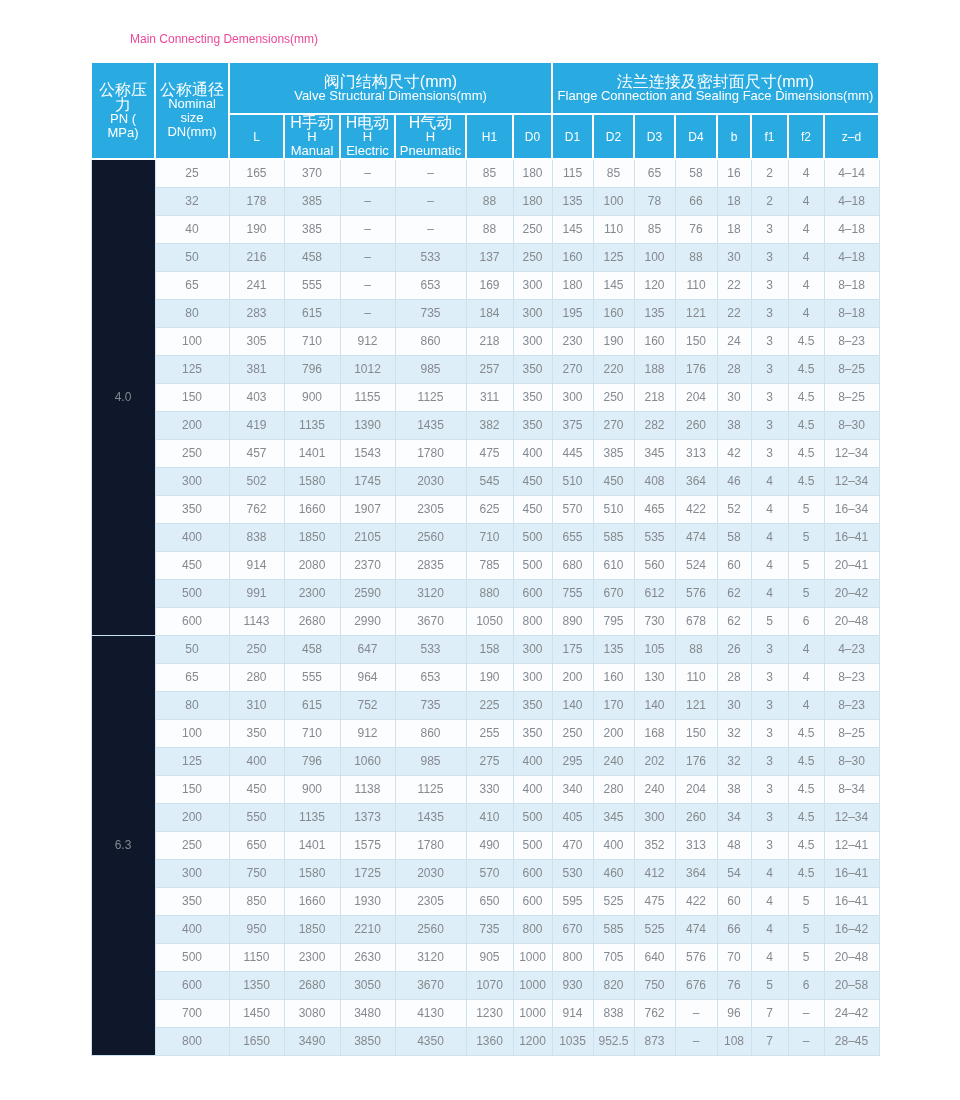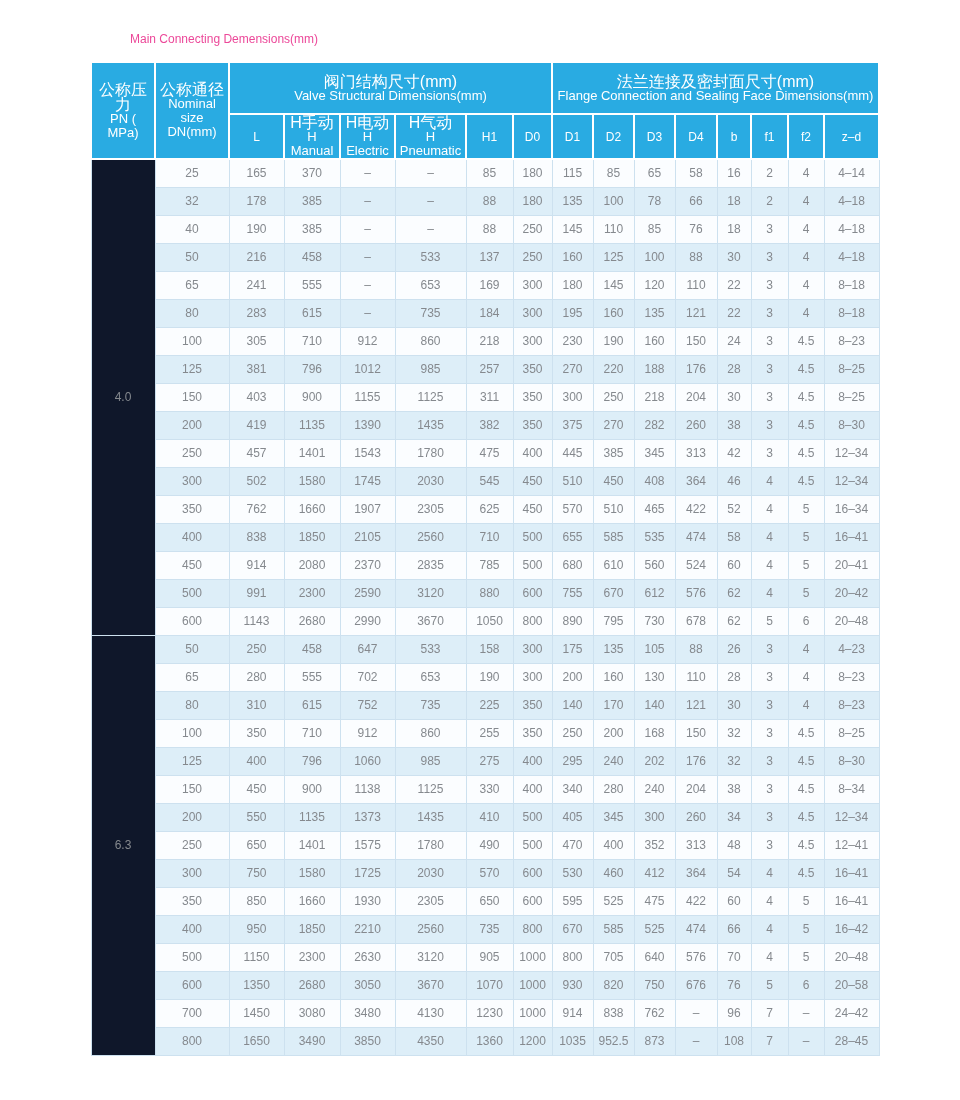--- a/index.html
+++ b/index.html
@@ -447,21 +447,21 @@
           <td>88</td>
           <td>26</td>
           <td>3</td>
           <td>4</td>
           <td>4–23</td>
         </tr>
         <tr class="row-even">
           <td>65</td>
           <td>280</td>
           <td>555</td>
-          <td>702</td>
+          <td>964</td>
           <td>653</td>
           <td>190</td>
           <td>300</td>
           <td>200</td>
           <td>160</td>
           <td>130</td>
           <td>110</td>
           <td>28</td>
           <td>3</td>
           <td>4</td>

